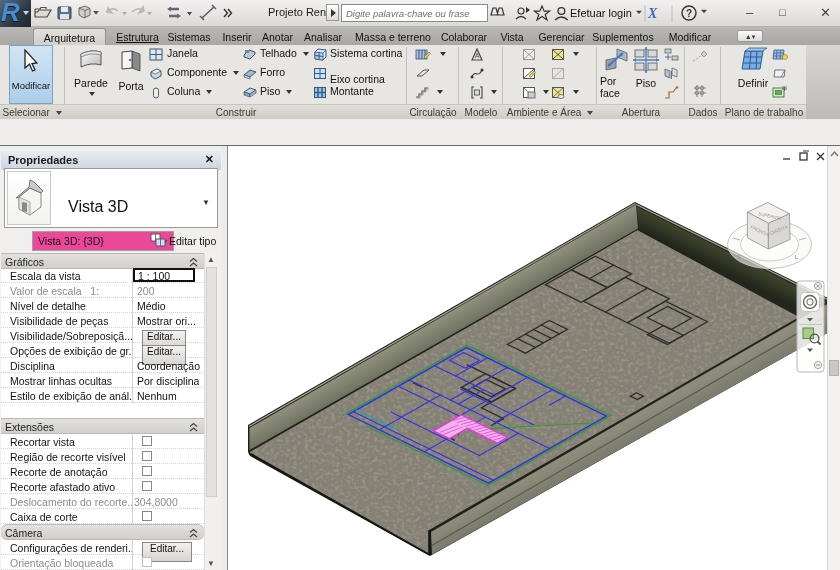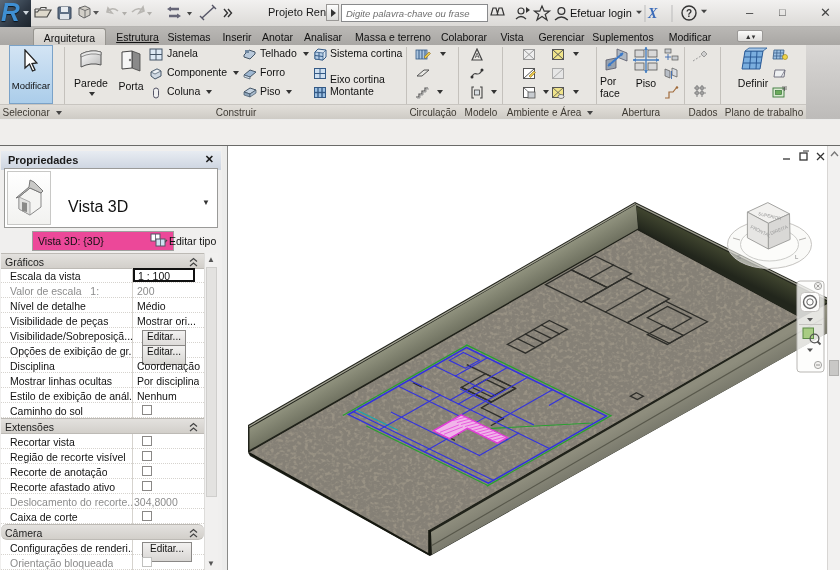--- a/index.html
+++ b/index.html
@@ -458,27 +458,20 @@
       <div class="prow" style="top:120px;padding-left:36px;">
           <span class="pname">Mostrar linhas ocultas</span>
           <span class="vline"></span>
           <span class="pval">Por disciplina</span>
         </div>
       <div class="prow" style="top:135px;">
           <span class="pname">Estilo de exibição de anál...</span>
           <span class="vline"></span>
           <span class="pval">Nenhum</span>
         </div>
-      <div class="prow" style="top:150px;">
-          <span class="pname">Caminho do sol</span>
-          <span class="vline"></span>
-        <span style="position:absolute;left:136px;width:66px;height:15px;">
-            <span class="cbox"></span>
-          </span>
-        </div>
       <div class="sect" style="top:165px;">Extensões<svg width="9" height="11" viewBox="0 0 9 11" style="position:absolute;right:6px;top:3px;">
             <path d="M1 4.5 L4.5 1.5 L8 4.5 M1 9 L4.5 6 L8 9" stroke="#444" stroke-width="1.2" fill="none"></path>
           </svg></div>
       <div class="prow" style="top:181px;">
           <span class="pname">Recortar vista</span>
           <span class="vline"></span>
         <span style="position:absolute;left:136px;width:66px;height:15px;">
             <span class="cbox"></span>
           </span>
         </div>

